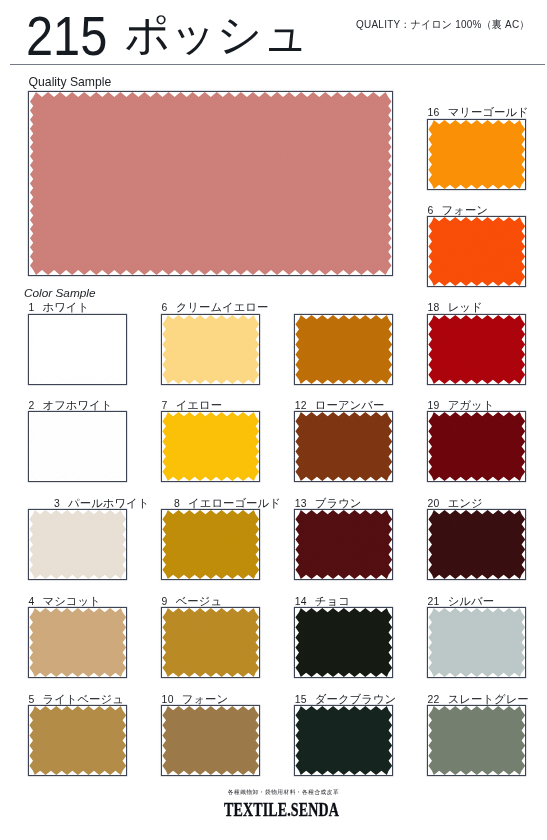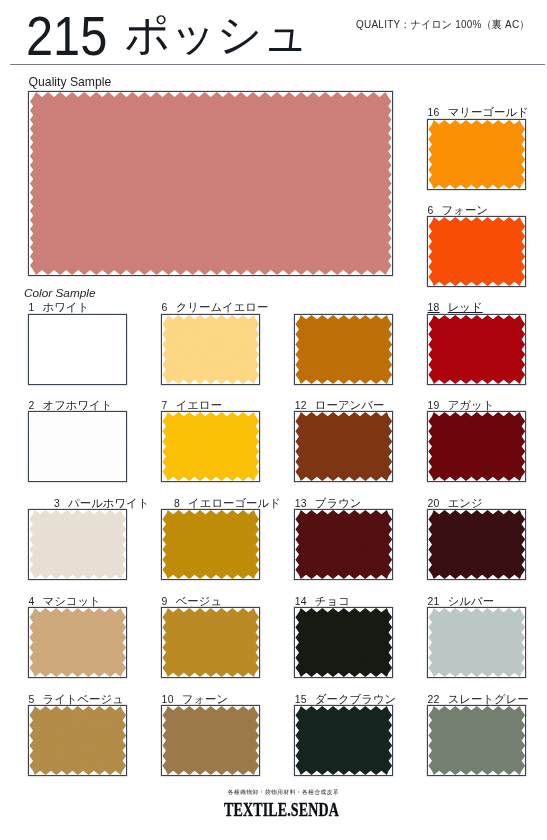--- a/index.html
+++ b/index.html
@@ -160,21 +160,21 @@
       <svg width="99.6" height="71" viewBox="0 0 99.6 71">
         <path transform="translate(0,0)" d="M 3.70 4.30 L 5.53 0 L 5.53 0 L 11.07 4.30 L 16.60 0 L 16.60 0 L 22.13 4.30 L 27.67 0 L 27.67 0 L 33.20 4.30 L 38.73 0 L 38.73 0 L 44.27 4.30 L 49.80 0 L 49.80 0 L 55.33 4.30 L 60.87 0 L 60.87 0 L 66.40 4.30 L 71.93 0 L 71.93 0 L 77.47 4.30 L 83.00 0 L 83.00 0 L 88.53 4.30 L 94.07 0 L 94.07 0 L 95.90 4.30 L 99.60 9.50 L 99.60 9.50 L 95.90 14.70 L 99.60 19.90 L 99.60 19.90 L 95.90 25.10 L 99.60 30.30 L 99.60 30.30 L 95.90 35.50 L 99.60 40.70 L 99.60 40.70 L 95.90 45.90 L 99.60 51.10 L 99.60 51.10 L 95.90 56.30 L 99.60 61.50 L 99.60 61.50 L 95.90 66.70 L 94.07 71.00 L 94.07 71.00 L 88.53 66.70 L 83.00 71.00 L 83.00 71.00 L 77.47 66.70 L 71.93 71.00 L 71.93 71.00 L 66.40 66.70 L 60.87 71.00 L 60.87 71.00 L 55.33 66.70 L 49.80 71.00 L 49.80 71.00 L 44.27 66.70 L 38.73 71.00 L 38.73 71.00 L 33.20 66.70 L 27.67 71.00 L 27.67 71.00 L 22.13 66.70 L 16.60 71.00 L 16.60 71.00 L 11.07 66.70 L 5.53 71.00 L 5.53 71.00 L 3.70 66.70 L 0 61.50 L 0 61.50 L 3.70 56.30 L 0 51.10 L 0 51.10 L 3.70 45.90 L 0 40.70 L 0 40.70 L 3.70 35.50 L 0 30.30 L 0 30.30 L 3.70 25.10 L 0 19.90 L 0 19.90 L 3.70 14.70 L 0 9.50 L 0 9.50 L 3.70 4.30 Z" fill="#151A13" filter="url(#fabric)"></path>
       </svg>
     </div>
     <div class="lbl" style="left: 294.7px; top: 691.6px;"><span>15</span><span class="nm">ダークブラウン</span></div>
     <div class="box" style="left: 293.8px; top: 705px; width: 99.6px; height: 71px;">
       <svg width="99.6" height="71" viewBox="0 0 99.6 71">
         <path transform="translate(0,0)" d="M 3.70 4.30 L 5.53 0 L 5.53 0 L 11.07 4.30 L 16.60 0 L 16.60 0 L 22.13 4.30 L 27.67 0 L 27.67 0 L 33.20 4.30 L 38.73 0 L 38.73 0 L 44.27 4.30 L 49.80 0 L 49.80 0 L 55.33 4.30 L 60.87 0 L 60.87 0 L 66.40 4.30 L 71.93 0 L 71.93 0 L 77.47 4.30 L 83.00 0 L 83.00 0 L 88.53 4.30 L 94.07 0 L 94.07 0 L 95.90 4.30 L 99.60 9.50 L 99.60 9.50 L 95.90 14.70 L 99.60 19.90 L 99.60 19.90 L 95.90 25.10 L 99.60 30.30 L 99.60 30.30 L 95.90 35.50 L 99.60 40.70 L 99.60 40.70 L 95.90 45.90 L 99.60 51.10 L 99.60 51.10 L 95.90 56.30 L 99.60 61.50 L 99.60 61.50 L 95.90 66.70 L 94.07 71.00 L 94.07 71.00 L 88.53 66.70 L 83.00 71.00 L 83.00 71.00 L 77.47 66.70 L 71.93 71.00 L 71.93 71.00 L 66.40 66.70 L 60.87 71.00 L 60.87 71.00 L 55.33 66.70 L 49.80 71.00 L 49.80 71.00 L 44.27 66.70 L 38.73 71.00 L 38.73 71.00 L 33.20 66.70 L 27.67 71.00 L 27.67 71.00 L 22.13 66.70 L 16.60 71.00 L 16.60 71.00 L 11.07 66.70 L 5.53 71.00 L 5.53 71.00 L 3.70 66.70 L 0 61.50 L 0 61.50 L 3.70 56.30 L 0 51.10 L 0 51.10 L 3.70 45.90 L 0 40.70 L 0 40.70 L 3.70 35.50 L 0 30.30 L 0 30.30 L 3.70 25.10 L 0 19.90 L 0 19.90 L 3.70 14.70 L 0 9.50 L 0 9.50 L 3.70 4.30 Z" fill="#162420" filter="url(#fabric)"></path>
       </svg>
     </div>
-    <div class="lbl" style="left: 427.5px; top: 300.1px; text-decoration: underline;"><span>18</span><span class="nm">レッド</span></div>
+    <div class="lbl" style="left: 427.5px; top: 300.1px;"><span>18</span><span class="nm">レッド</span></div>
     <div class="box" style="left: 426.6px; top: 313.5px; width: 99.6px; height: 71px;">
       <svg width="99.6" height="71" viewBox="0 0 99.6 71">
         <path transform="translate(0,0)" d="M 3.70 4.30 L 5.53 0 L 5.53 0 L 11.07 4.30 L 16.60 0 L 16.60 0 L 22.13 4.30 L 27.67 0 L 27.67 0 L 33.20 4.30 L 38.73 0 L 38.73 0 L 44.27 4.30 L 49.80 0 L 49.80 0 L 55.33 4.30 L 60.87 0 L 60.87 0 L 66.40 4.30 L 71.93 0 L 71.93 0 L 77.47 4.30 L 83.00 0 L 83.00 0 L 88.53 4.30 L 94.07 0 L 94.07 0 L 95.90 4.30 L 99.60 9.50 L 99.60 9.50 L 95.90 14.70 L 99.60 19.90 L 99.60 19.90 L 95.90 25.10 L 99.60 30.30 L 99.60 30.30 L 95.90 35.50 L 99.60 40.70 L 99.60 40.70 L 95.90 45.90 L 99.60 51.10 L 99.60 51.10 L 95.90 56.30 L 99.60 61.50 L 99.60 61.50 L 95.90 66.70 L 94.07 71.00 L 94.07 71.00 L 88.53 66.70 L 83.00 71.00 L 83.00 71.00 L 77.47 66.70 L 71.93 71.00 L 71.93 71.00 L 66.40 66.70 L 60.87 71.00 L 60.87 71.00 L 55.33 66.70 L 49.80 71.00 L 49.80 71.00 L 44.27 66.70 L 38.73 71.00 L 38.73 71.00 L 33.20 66.70 L 27.67 71.00 L 27.67 71.00 L 22.13 66.70 L 16.60 71.00 L 16.60 71.00 L 11.07 66.70 L 5.53 71.00 L 5.53 71.00 L 3.70 66.70 L 0 61.50 L 0 61.50 L 3.70 56.30 L 0 51.10 L 0 51.10 L 3.70 45.90 L 0 40.70 L 0 40.70 L 3.70 35.50 L 0 30.30 L 0 30.30 L 3.70 25.10 L 0 19.90 L 0 19.90 L 3.70 14.70 L 0 9.50 L 0 9.50 L 3.70 4.30 Z" fill="#AC030C" filter="url(#fabric)"></path>
       </svg>
     </div>
     <div class="lbl" style="left: 427.5px; top: 398px;"><span>19</span><span class="nm">アガット</span></div>
     <div class="box" style="left: 426.6px; top: 411.4px; width: 99.6px; height: 71px;">
       <svg width="99.6" height="71" viewBox="0 0 99.6 71">
         <path transform="translate(0,0)" d="M 3.70 4.30 L 5.53 0 L 5.53 0 L 11.07 4.30 L 16.60 0 L 16.60 0 L 22.13 4.30 L 27.67 0 L 27.67 0 L 33.20 4.30 L 38.73 0 L 38.73 0 L 44.27 4.30 L 49.80 0 L 49.80 0 L 55.33 4.30 L 60.87 0 L 60.87 0 L 66.40 4.30 L 71.93 0 L 71.93 0 L 77.47 4.30 L 83.00 0 L 83.00 0 L 88.53 4.30 L 94.07 0 L 94.07 0 L 95.90 4.30 L 99.60 9.50 L 99.60 9.50 L 95.90 14.70 L 99.60 19.90 L 99.60 19.90 L 95.90 25.10 L 99.60 30.30 L 99.60 30.30 L 95.90 35.50 L 99.60 40.70 L 99.60 40.70 L 95.90 45.90 L 99.60 51.10 L 99.60 51.10 L 95.90 56.30 L 99.60 61.50 L 99.60 61.50 L 95.90 66.70 L 94.07 71.00 L 94.07 71.00 L 88.53 66.70 L 83.00 71.00 L 83.00 71.00 L 77.47 66.70 L 71.93 71.00 L 71.93 71.00 L 66.40 66.70 L 60.87 71.00 L 60.87 71.00 L 55.33 66.70 L 49.80 71.00 L 49.80 71.00 L 44.27 66.70 L 38.73 71.00 L 38.73 71.00 L 33.20 66.70 L 27.67 71.00 L 27.67 71.00 L 22.13 66.70 L 16.60 71.00 L 16.60 71.00 L 11.07 66.70 L 5.53 71.00 L 5.53 71.00 L 3.70 66.70 L 0 61.50 L 0 61.50 L 3.70 56.30 L 0 51.10 L 0 51.10 L 3.70 45.90 L 0 40.70 L 0 40.70 L 3.70 35.50 L 0 30.30 L 0 30.30 L 3.70 25.10 L 0 19.90 L 0 19.90 L 3.70 14.70 L 0 9.50 L 0 9.50 L 3.70 4.30 Z" fill="#6C050C" filter="url(#fabric)"></path>
       </svg>

